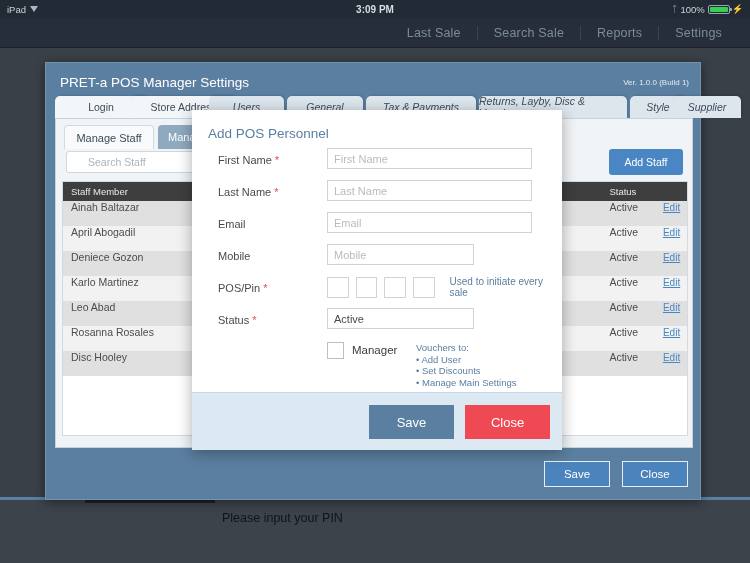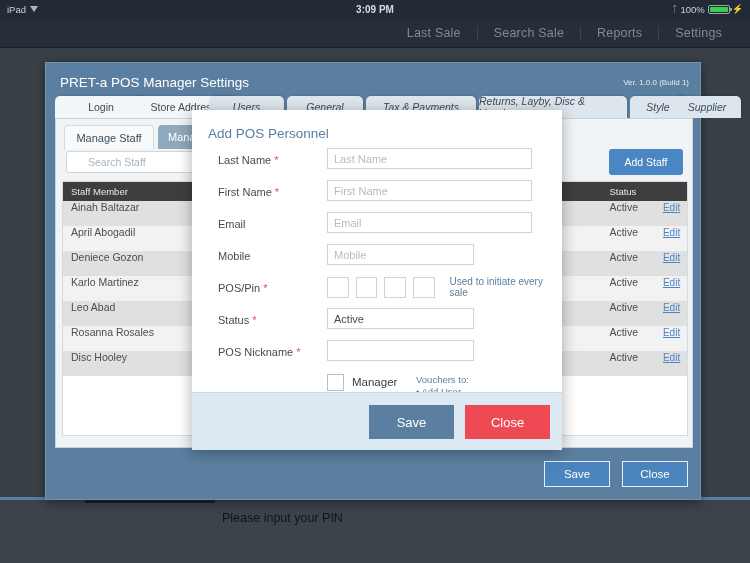--- a/index.html
+++ b/index.html
@@ -302,32 +302,32 @@
     </div>
   </div>
 
   <div class="modal">
     <div class="modal-title">Add POS Personnel</div>
 
     <div class="form">
 
       <div class="frow">
         <div class="flabel">
+          <span>First Name</span>
+          <span class="req">*</span>
+        </div>
+        <div class="finput w-wide">First Name</div>
+      </div>
+
+      <div class="frow">
+        <div class="flabel">
           <span>Last Name</span>
           <span class="req">*</span>
         </div>
         <div class="finput w-wide">Last Name</div>
-      </div>
-
-      <div class="frow">
-        <div class="flabel">
-          <span>First Name</span>
-          <span class="req">*</span>
-        </div>
-        <div class="finput w-wide">First Name</div>
       </div>
 
       <div class="frow">
         <div class="flabel">Email</div>
         <div class="finput w-wide">Email</div>
       </div>
 
       <div class="frow">
         <div class="flabel">Mobile</div>
         <div class="finput w-mid">Mobile</div>
@@ -348,27 +348,20 @@
       </div>
 
       <div class="frow">
         <div class="flabel">
           <span>Status</span>
           <span class="req">*</span>
         </div>
         <div class="finput w-mid filled">Active</div>
       </div>
 
-      <div class="frow">
-        <div class="flabel">
-          <span>POS Nickname</span>
-          <span class="req">*</span>
-        </div>
-        <div class="finput w-mid filled"></div>
-      </div>
 
       <div class="mgrrow">
         <div class="chk"></div>
         <div class="mgrlabel">Manager</div>
         <div class="perm">
           <div>Vouchers to:</div>
           <div>• Add User</div>
           <div>• Set Discounts</div>
           <div>• Manage Main Settings</div>
         </div>

